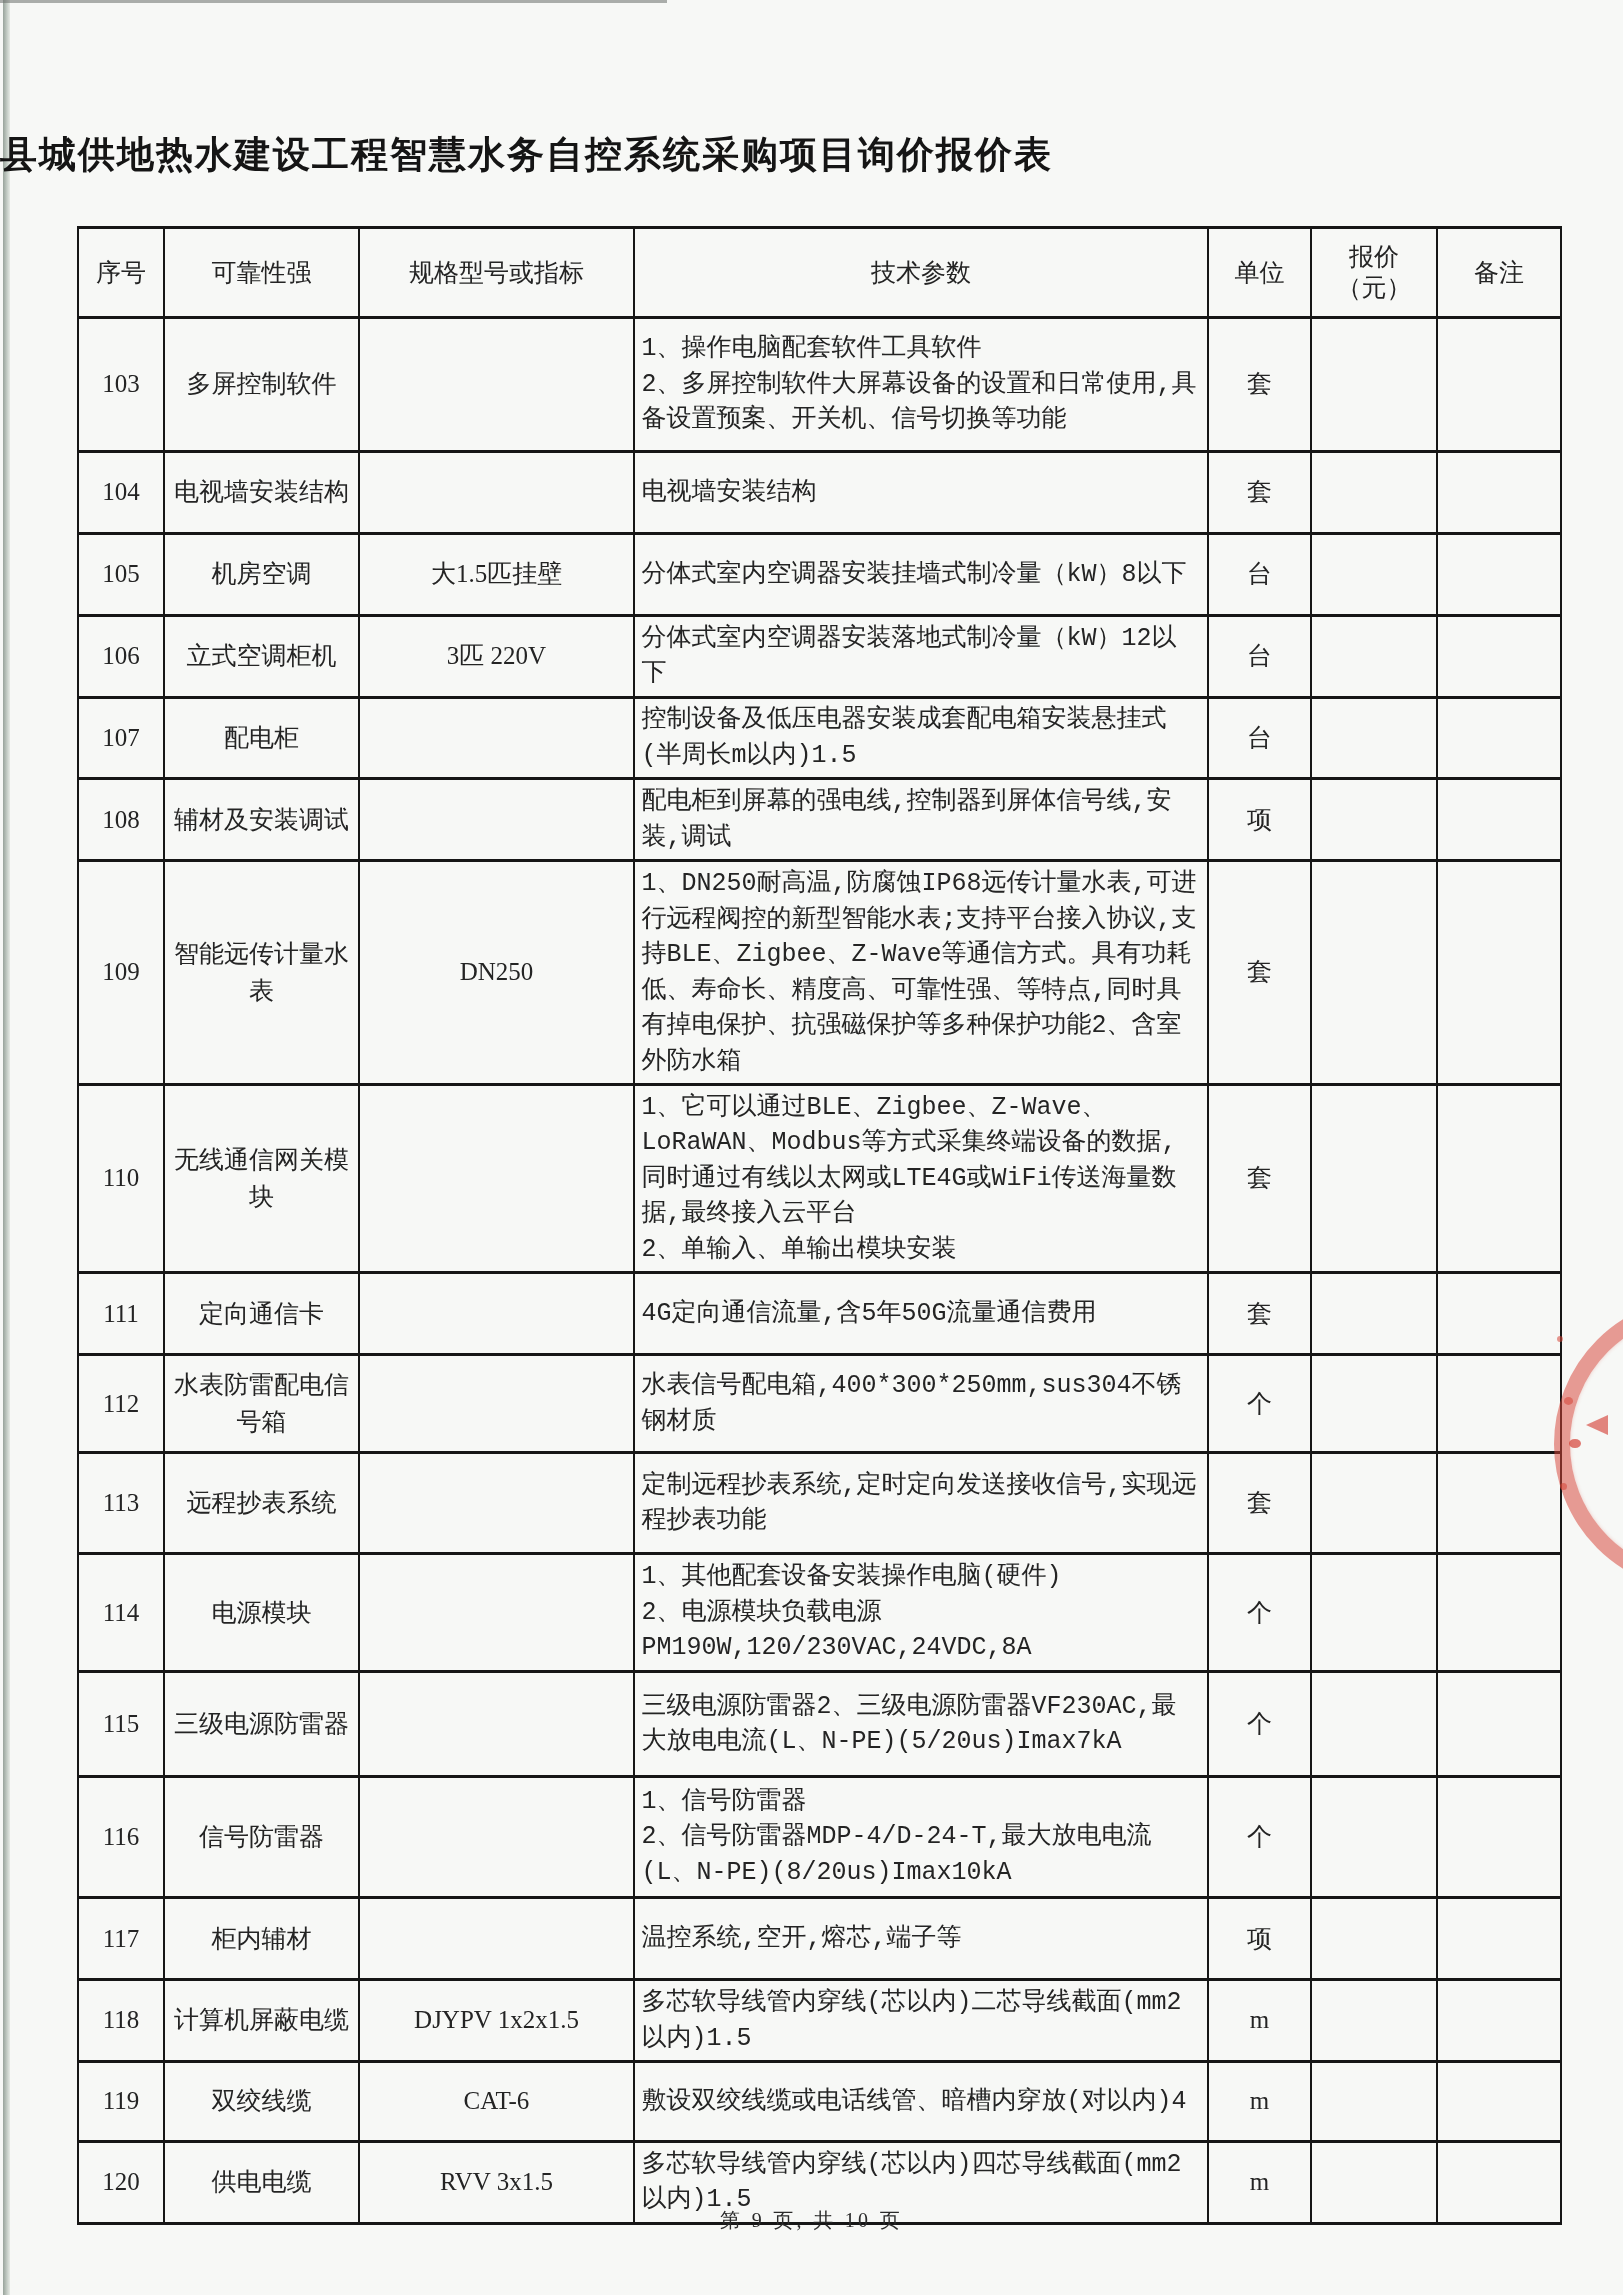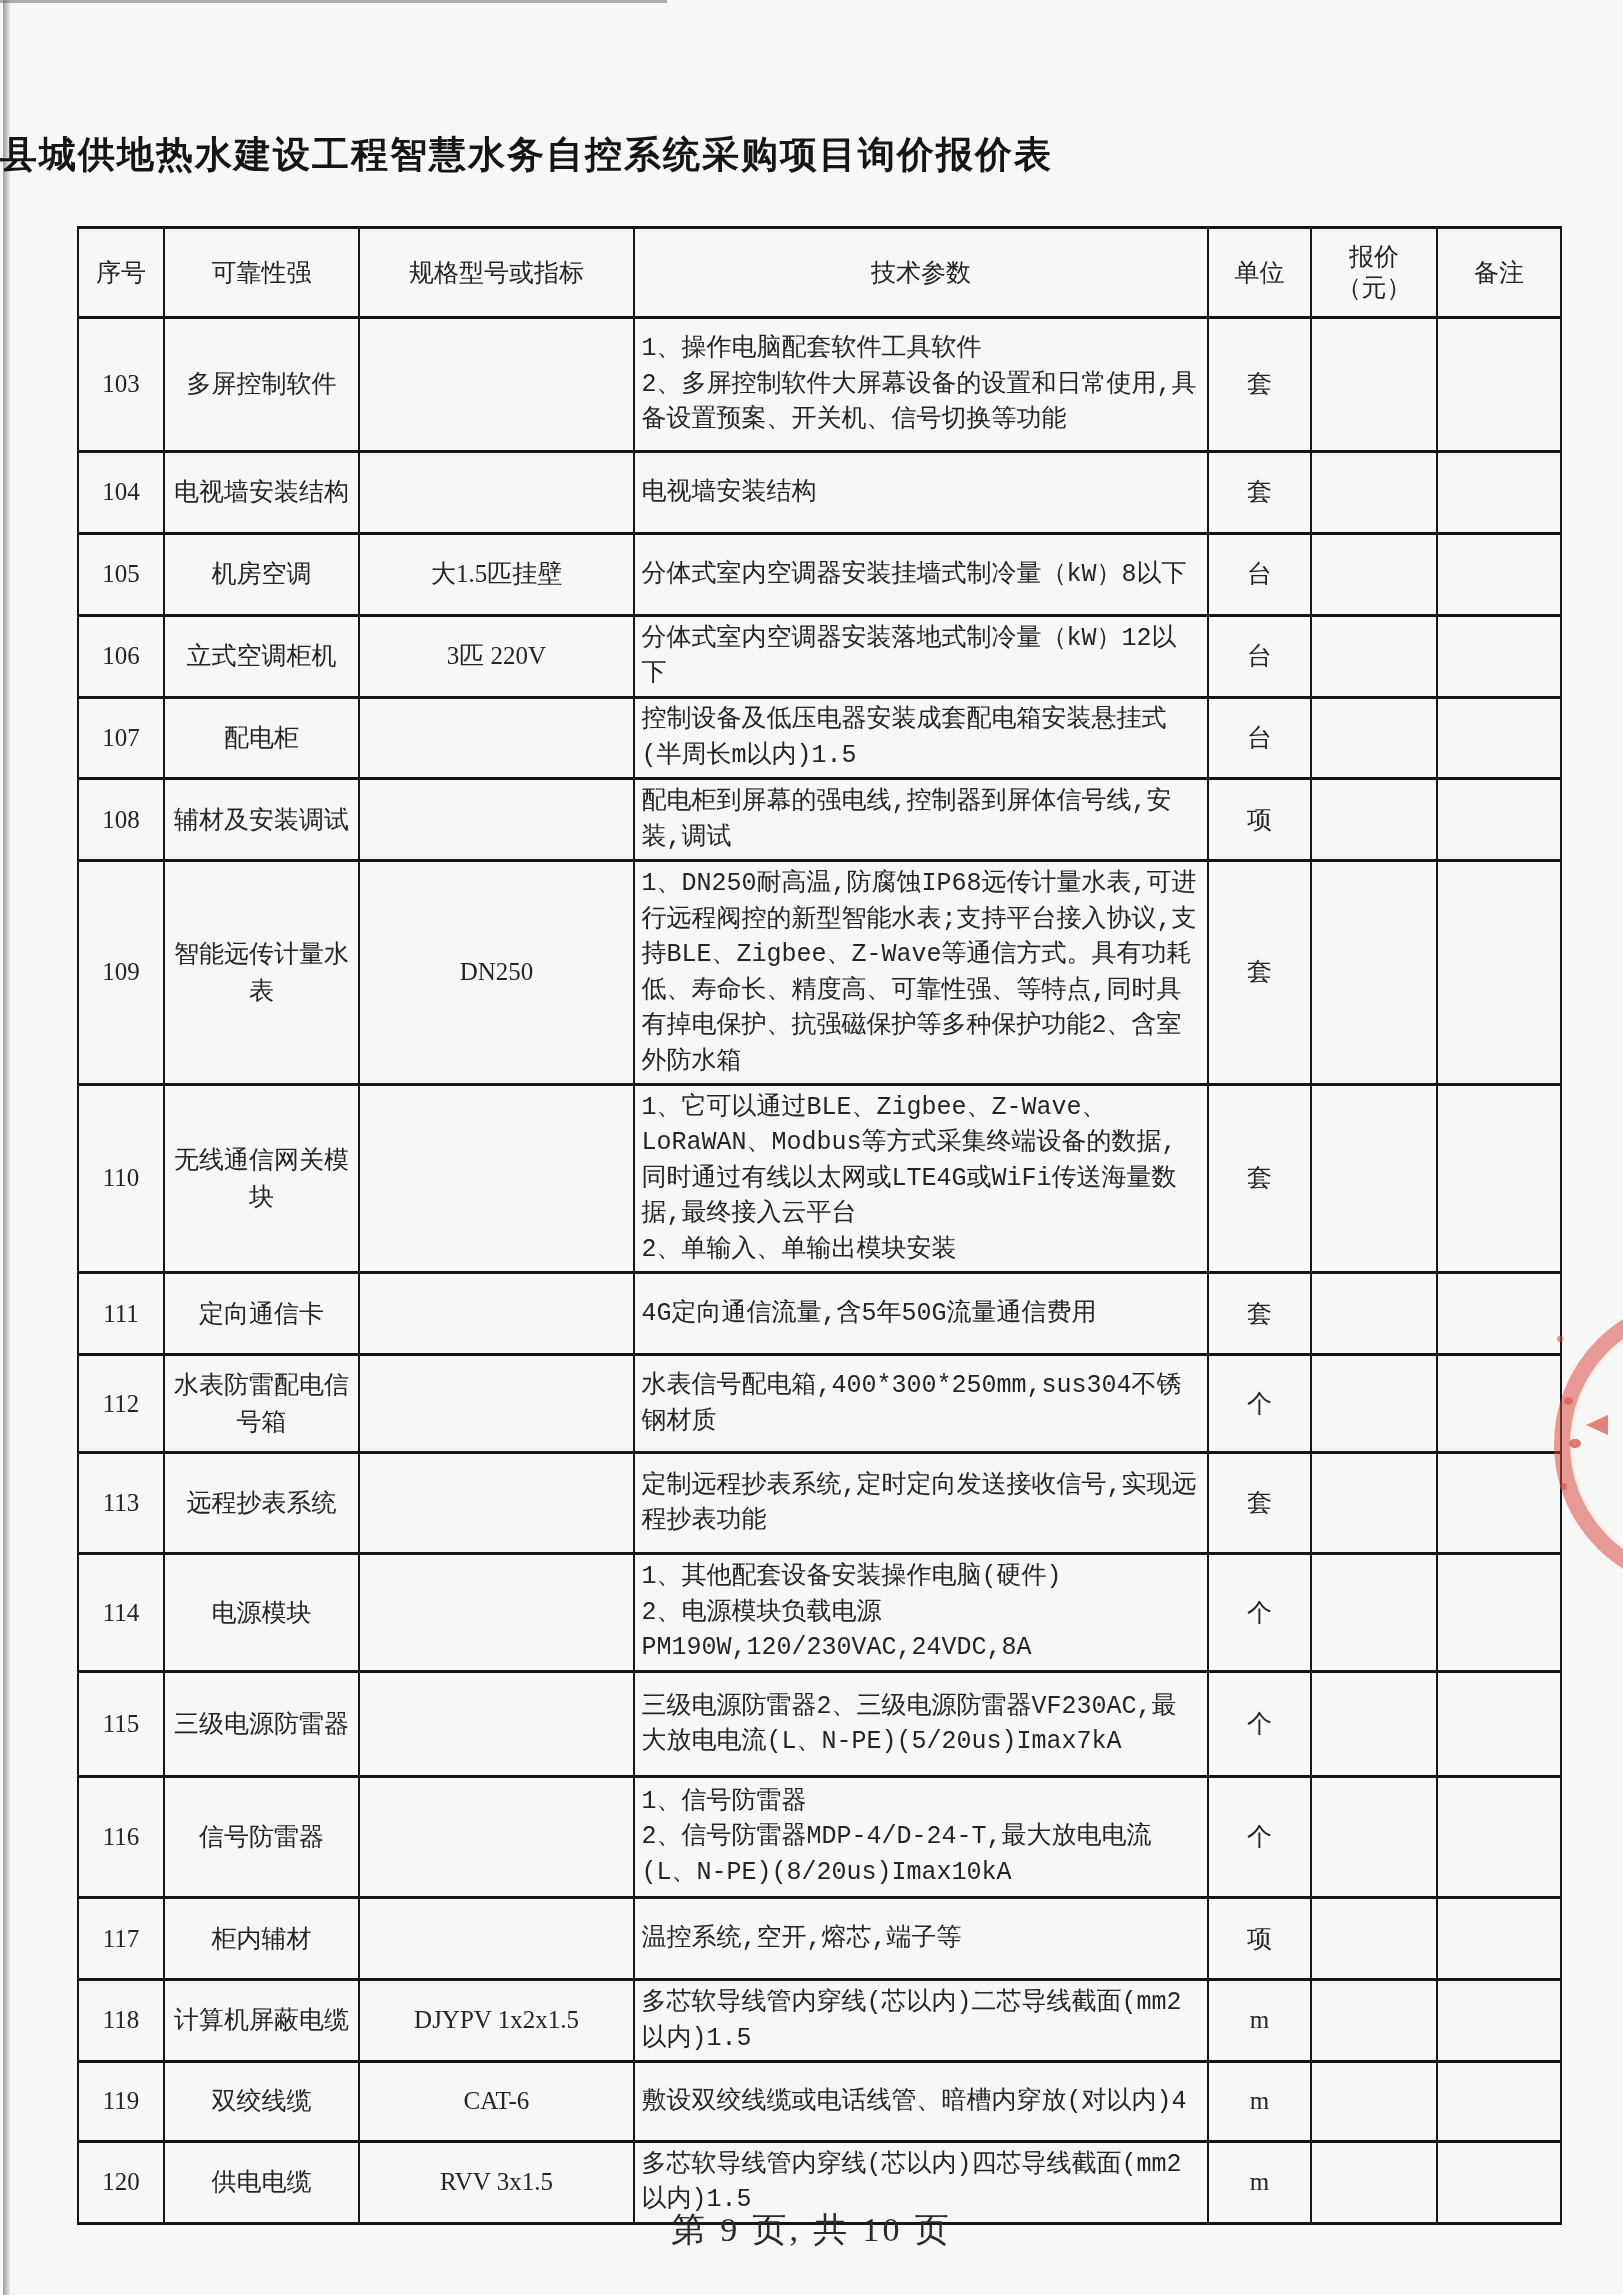--- a/index.html
+++ b/index.html
@@ -58,21 +58,21 @@
   .c-params{
     text-align:left;
     padding:6.5px 10.5px;
     line-height:1.42;
     white-space:pre-wrap;
     font-family:Liberation Mono, monospace;
   }
   
   .page-footer{
     position:absolute;left:0;top:2207px;width:1623px;
-    text-align:center;font-size:34px;letter-spacing:3.3px;color:#2a2a2a;
+    text-align:center;font-size:20px;letter-spacing:3.3px;color:#2a2a2a;
   }
   
   .stamp-clip{
     position:absolute;left:1552px;top:1292px;width:71px;height:281px;
     overflow:hidden;pointer-events:none;
   }
   .stamp-ring{
     position:absolute;left:2px;top:5.2px;width:262px;height:262px;
     border:16.4px solid rgba(214,68,55,0.52);
     border-radius:50%;

